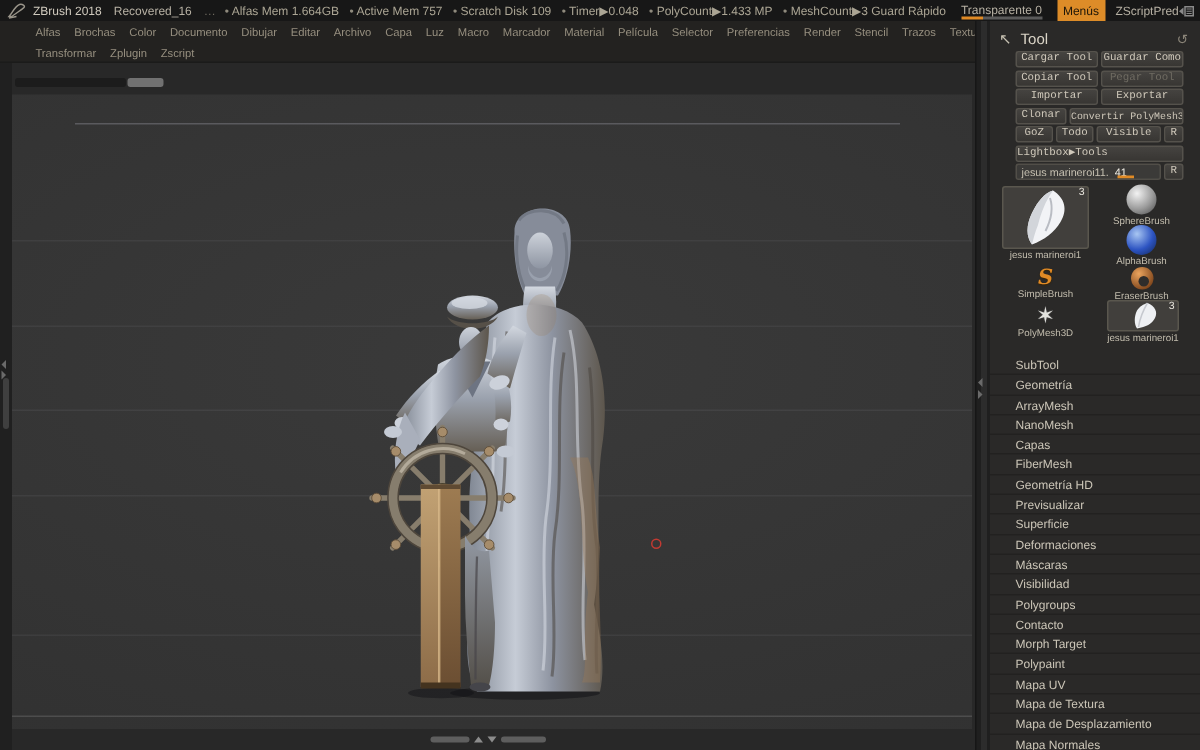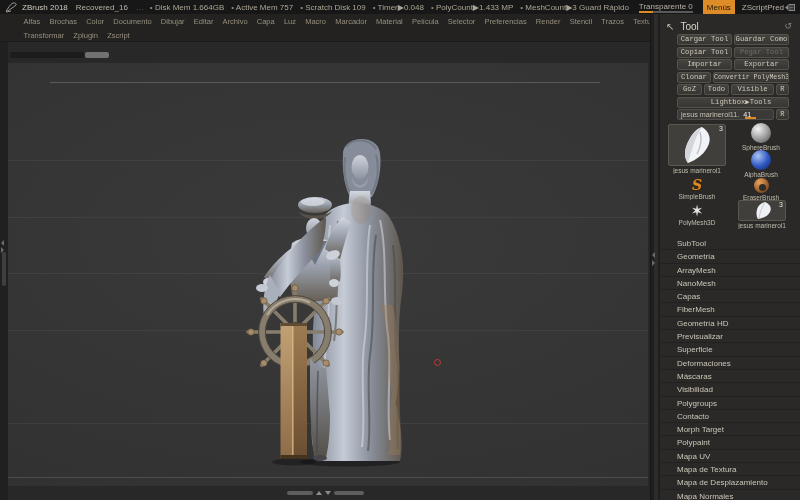--- a/index.html
+++ b/index.html
@@ -72,21 +72,21 @@
   .panel-header .ph-arrow { color:#c8c2b3; font-size:10px; margin-right:6px; }
   .panel-header .ph-title { font-size:10px; color:#dad4c7; }
   .panel-header .ph-refresh { margin-left:auto; color:#8a8478; font-size:9px; }
 
   .btn-row { display:flex; gap:2px; margin:0 11px 1.5px 17px; }
   .btn { height:11px; line-height:9.5px; font-size:7.2px; color:#cfc8ba; text-align:center;
          background:linear-gradient(#454340,#383633); border:1px solid #55524c;
          border-radius:2px; overflow:hidden; white-space:nowrap; cursor:pointer;font-family:Liberation Mono, monospace; }
   .grow { flex:1; }
   .btn.disabled { color:#6f6b62; }
-  .btn.left { text-align:center; padding-left:16px; }
+  .btn.left { text-align:left; padding-left:0; }
   .name-slider { position:relative; flex:1; height:11px; line-height:9.5px; font-size:7.2px;
                  background:#3b3a38; border:1px solid #514e48; border-radius:2px;
                  padding-left:3px; white-space:nowrap; overflow:hidden; cursor:pointer; }
   .name-slider .nm { color:#c6c0b1; }
   .name-slider .val { color:#efece3; margin-left:2px;text-align:right; }
   .name-slider .tick { position:absolute; left:70%; bottom:0; width:11px; height:2px; background:#e08a25; }
 
   .thumbs { position:relative; height:112px; margin-top:3px; }
   .tile { position:absolute; text-align:center; }
   .tile .lbl { font-size:6.5px; color:#c3bdae; white-space:nowrap; overflow:hidden; margin-top:1px; }
@@ -114,21 +114,21 @@
 
   <div class="titlebar">
     <svg class="logo" viewBox="0 0 13 11">
       <path d="M1,9 C3,7 5,2 8,1 C10,0.5 12,2 11,3 C9,5 5,7 3,9 Z" fill="none" stroke="#9a958a" stroke-width="1"></path>
       <path d="M1,10 L6,9" stroke="#9a958a" stroke-width="1"></path>
     </svg>
     <span class="tb-app">ZBrush 2018</span>
     <span class="tb-doc">Recovered_16</span>
     <span class="tb-ellipsis">…</span>
     <span class="tb-stats" id="tb-stats">
-        <span class="stat">Disk Mem 1.664GB</span>
+        <span class="stat">Alfas Mem 1.664GB</span>
         <span class="stat">Active Mem 757</span>
         <span class="stat">Scratch Disk 109</span>
         <span class="stat">Timer▶0.048</span>
         <span class="stat">PolyCount▶1.433 MP</span>
         <span class="stat">MeshCount▶3 Guard Rápido</span>
       </span>
     <span class="tb-transp">Transparente 0</span>
     <span class="tb-menus">Menús</span>
     <span class="tb-zscript">ZScriptPred</span>
     <span class="tb-icons">

